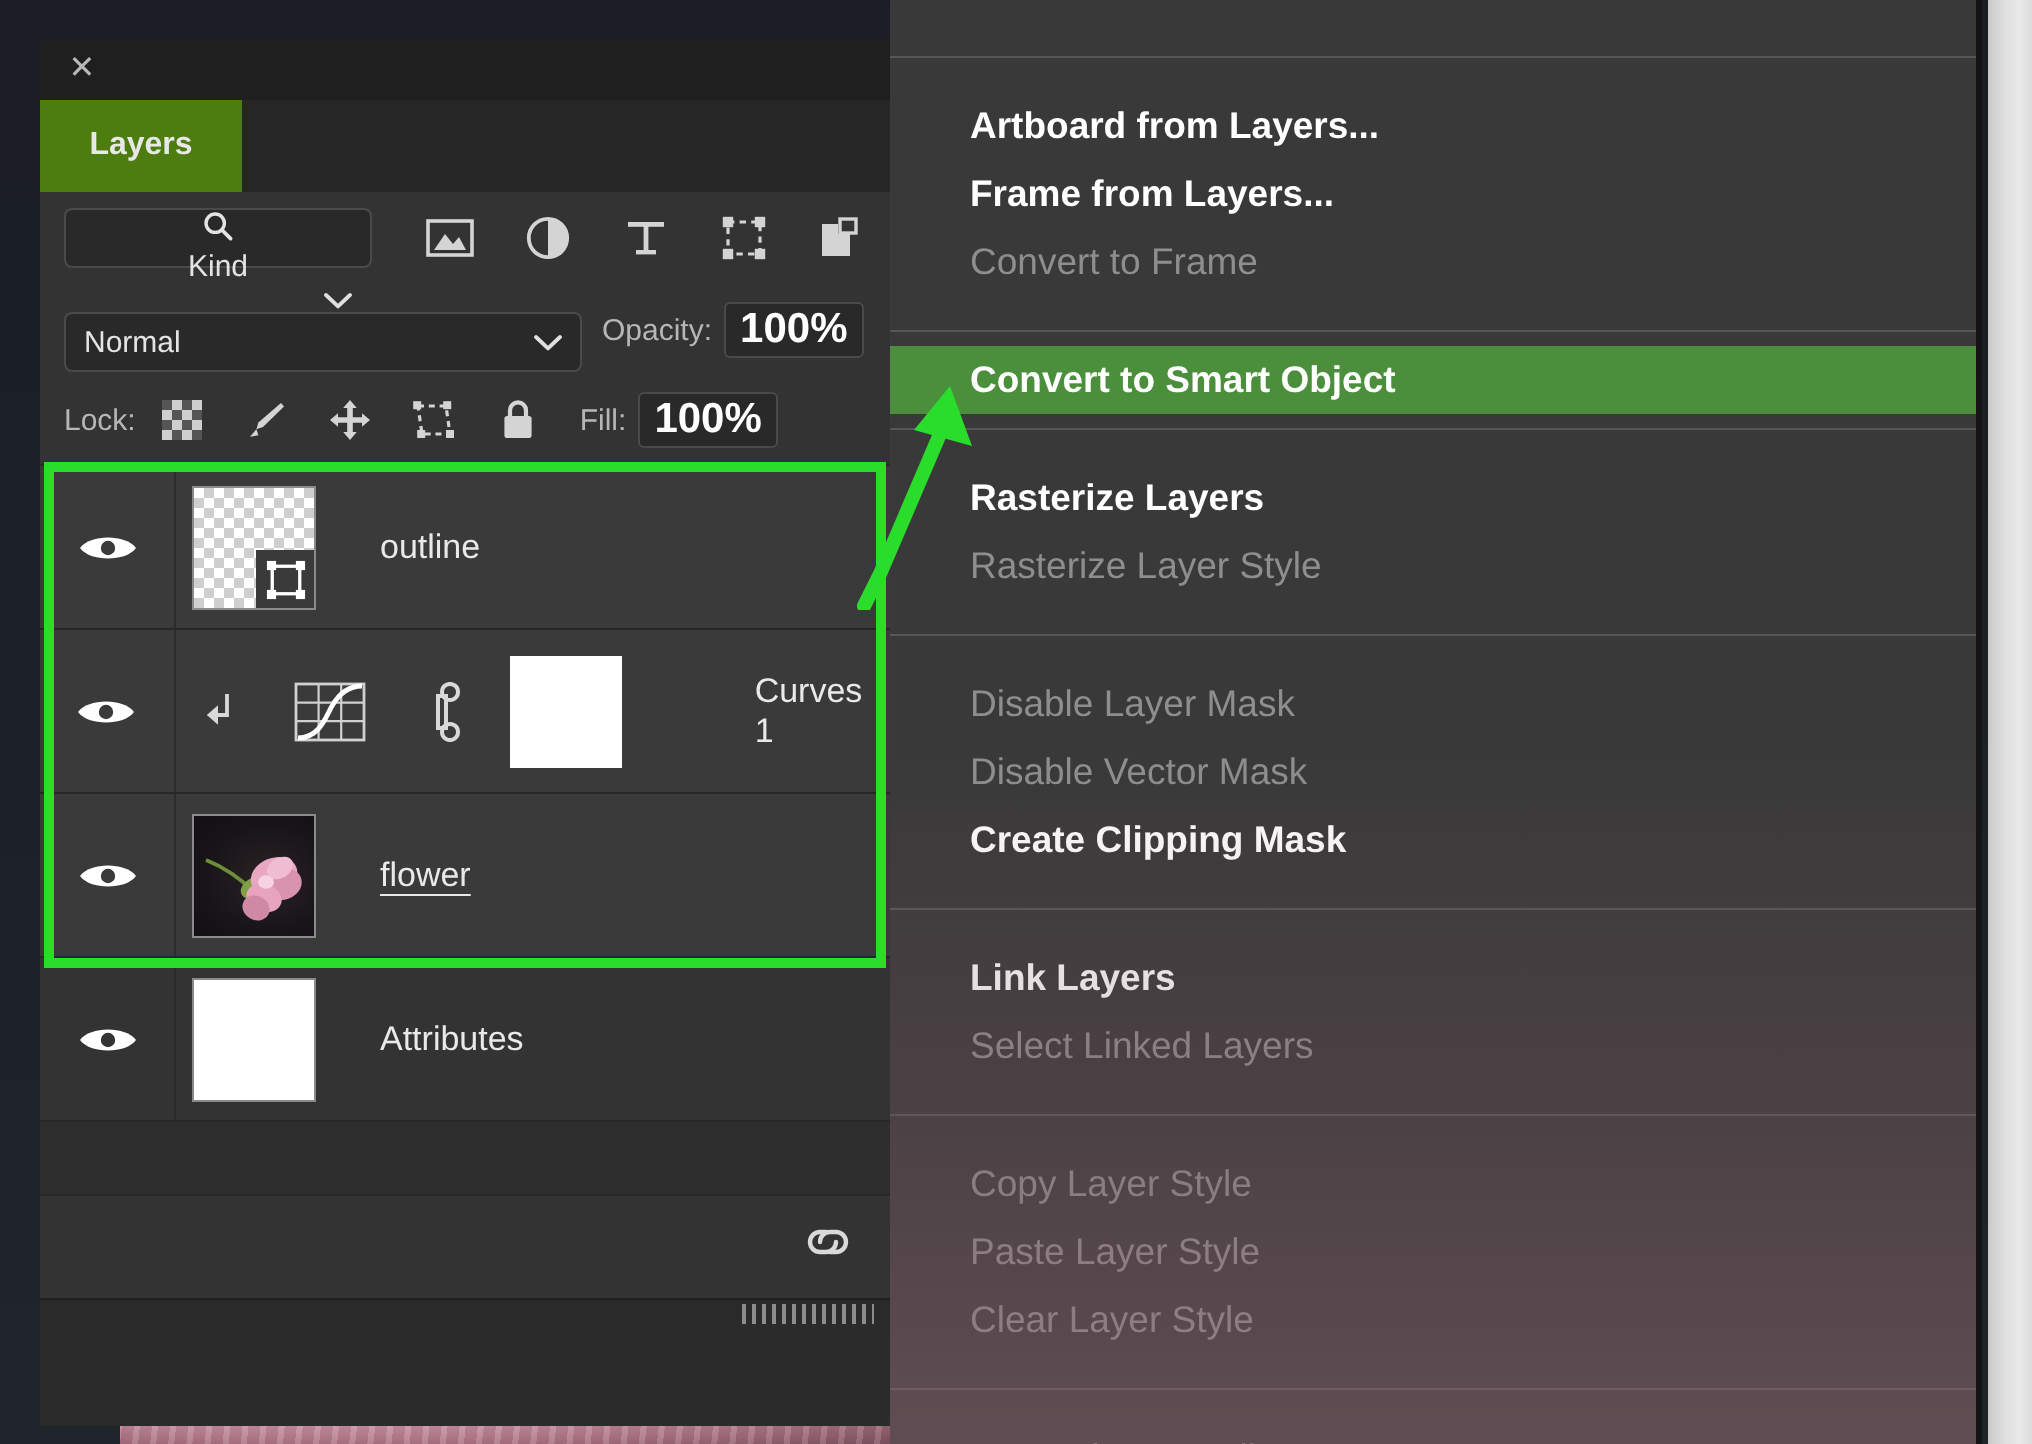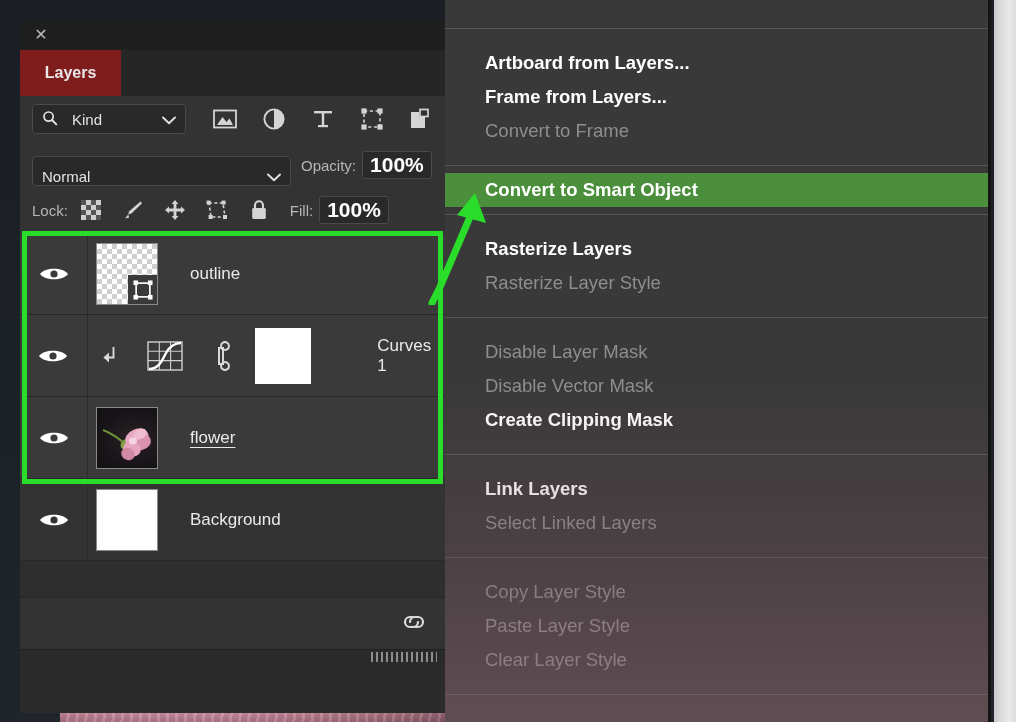--- a/index.html
+++ b/index.html
@@ -51,60 +51,60 @@
     width: 16px; height: 16px;
     color: #b9b9b9; font-size: 16px; line-height: 16px; text-align: center;
     cursor: pointer;
   }
   .tabstrip {
     height: 46px; background: #262626; position: relative;
     display: flex; align-items: stretch;
   }
   .tab {
     min-width: 101px;
-    background: #7f1d1d;
+    background: #4d7c0f;
     display: flex; align-items: center; justify-content: center;
     color: #e8e8e8; font-size: 16px; font-weight: bold;
     padding: 0 22px;
     cursor: pointer;
   }
   .tab-fill { flex: 1; background: #262626; }
 
   .panel-body { background: #333333; flex: 1; display: flex; flex-direction: column; }
 
   
   .filter-row {
     height: 46px; display: flex; align-items: center;
     padding: 0 0 0 12px; gap: 0;
     background: #333333;
   }
   .kind-select {
     width: 177px; height: 30px;
     background: #292929; border: 1px solid #4a4a4a; border-radius: 4px;
-    display: flex; align-items: center; gap: 14px; padding: 0 9px;
-    color: #e4e4e4; font-size: 15px; cursor: pointer; position: relative;
+    display: flex; align-items: center; gap: 0; padding: 0 9px;
+    color: #e4e4e4; font-size: 15px; cursor: pointer; position: relative; flex-direction: column;
   }
   .kind-select .chev { margin-left: auto; }
   .ficons { display: flex; align-items: center; gap: 0; margin-left: 14px; }
   .ficon {
     width: 49px; height: 34px;
     display: flex; align-items: center; justify-content: center;
     cursor: pointer;
   }
 
   
   .blend-row {
     height: 46px; display: flex; align-items: center;
     padding: 0 0 0 12px;
     background: #333333;
   }
   .blend-select {
     width: 259px; height: 30px;
     background: #292929; border: 1px solid #4a4a4a; border-radius: 4px;
-    display: flex; align-items: flex-end; padding: 0 9px;
+    display: flex; align-items: center; padding: 0 9px;
     color: #e4e4e4; font-size: 15px; cursor: pointer; margin-top: 12px;
   }
   .blend-select .chev { margin-left: auto; }
   .op-label { color: #b6b6b6; font-size: 15px; margin-left: 10px; white-space: nowrap; }
   .num-box {
     margin-left: 6px; height: 28px; min-width: 60px;
     background: #292929; border: 1px solid #4a4a4a; border-radius: 3px;
     color: #fff; font-size: 21px; font-weight: bold;
     display: flex; align-items: center; padding: 0 7px;
     cursor: text;
@@ -449,21 +449,21 @@
 
         <div class="layer-row unselected">
           <div class="eye-cell">
             <svg width="30" height="18" viewBox="0 0 30 18">
                 <path d="M1 9 C6 2, 24 2, 29 9 C24 16, 6 16, 1 9 Z" fill="#ffffff"></path>
                 <circle cx="15" cy="9" r="3.6" fill="#333333"></circle>
               </svg>
           </div>
           <div class="thumb-cell">
             <div class="thumb white"></div>
-            <span class="layer-name" style="margin-left:12px">Background</span>
+            <span class="layer-name" style="margin-left:12px">Attributes</span>
           </div>
         </div>
 
         <div class="sel-outline" style="left:2px; top:-2px; width:421px; height:253px;"></div>
       </div>
 
       <div class="panel-footer">
         <div class="footer-spacer"></div>
         <div class="footer-bar">
           <span>

